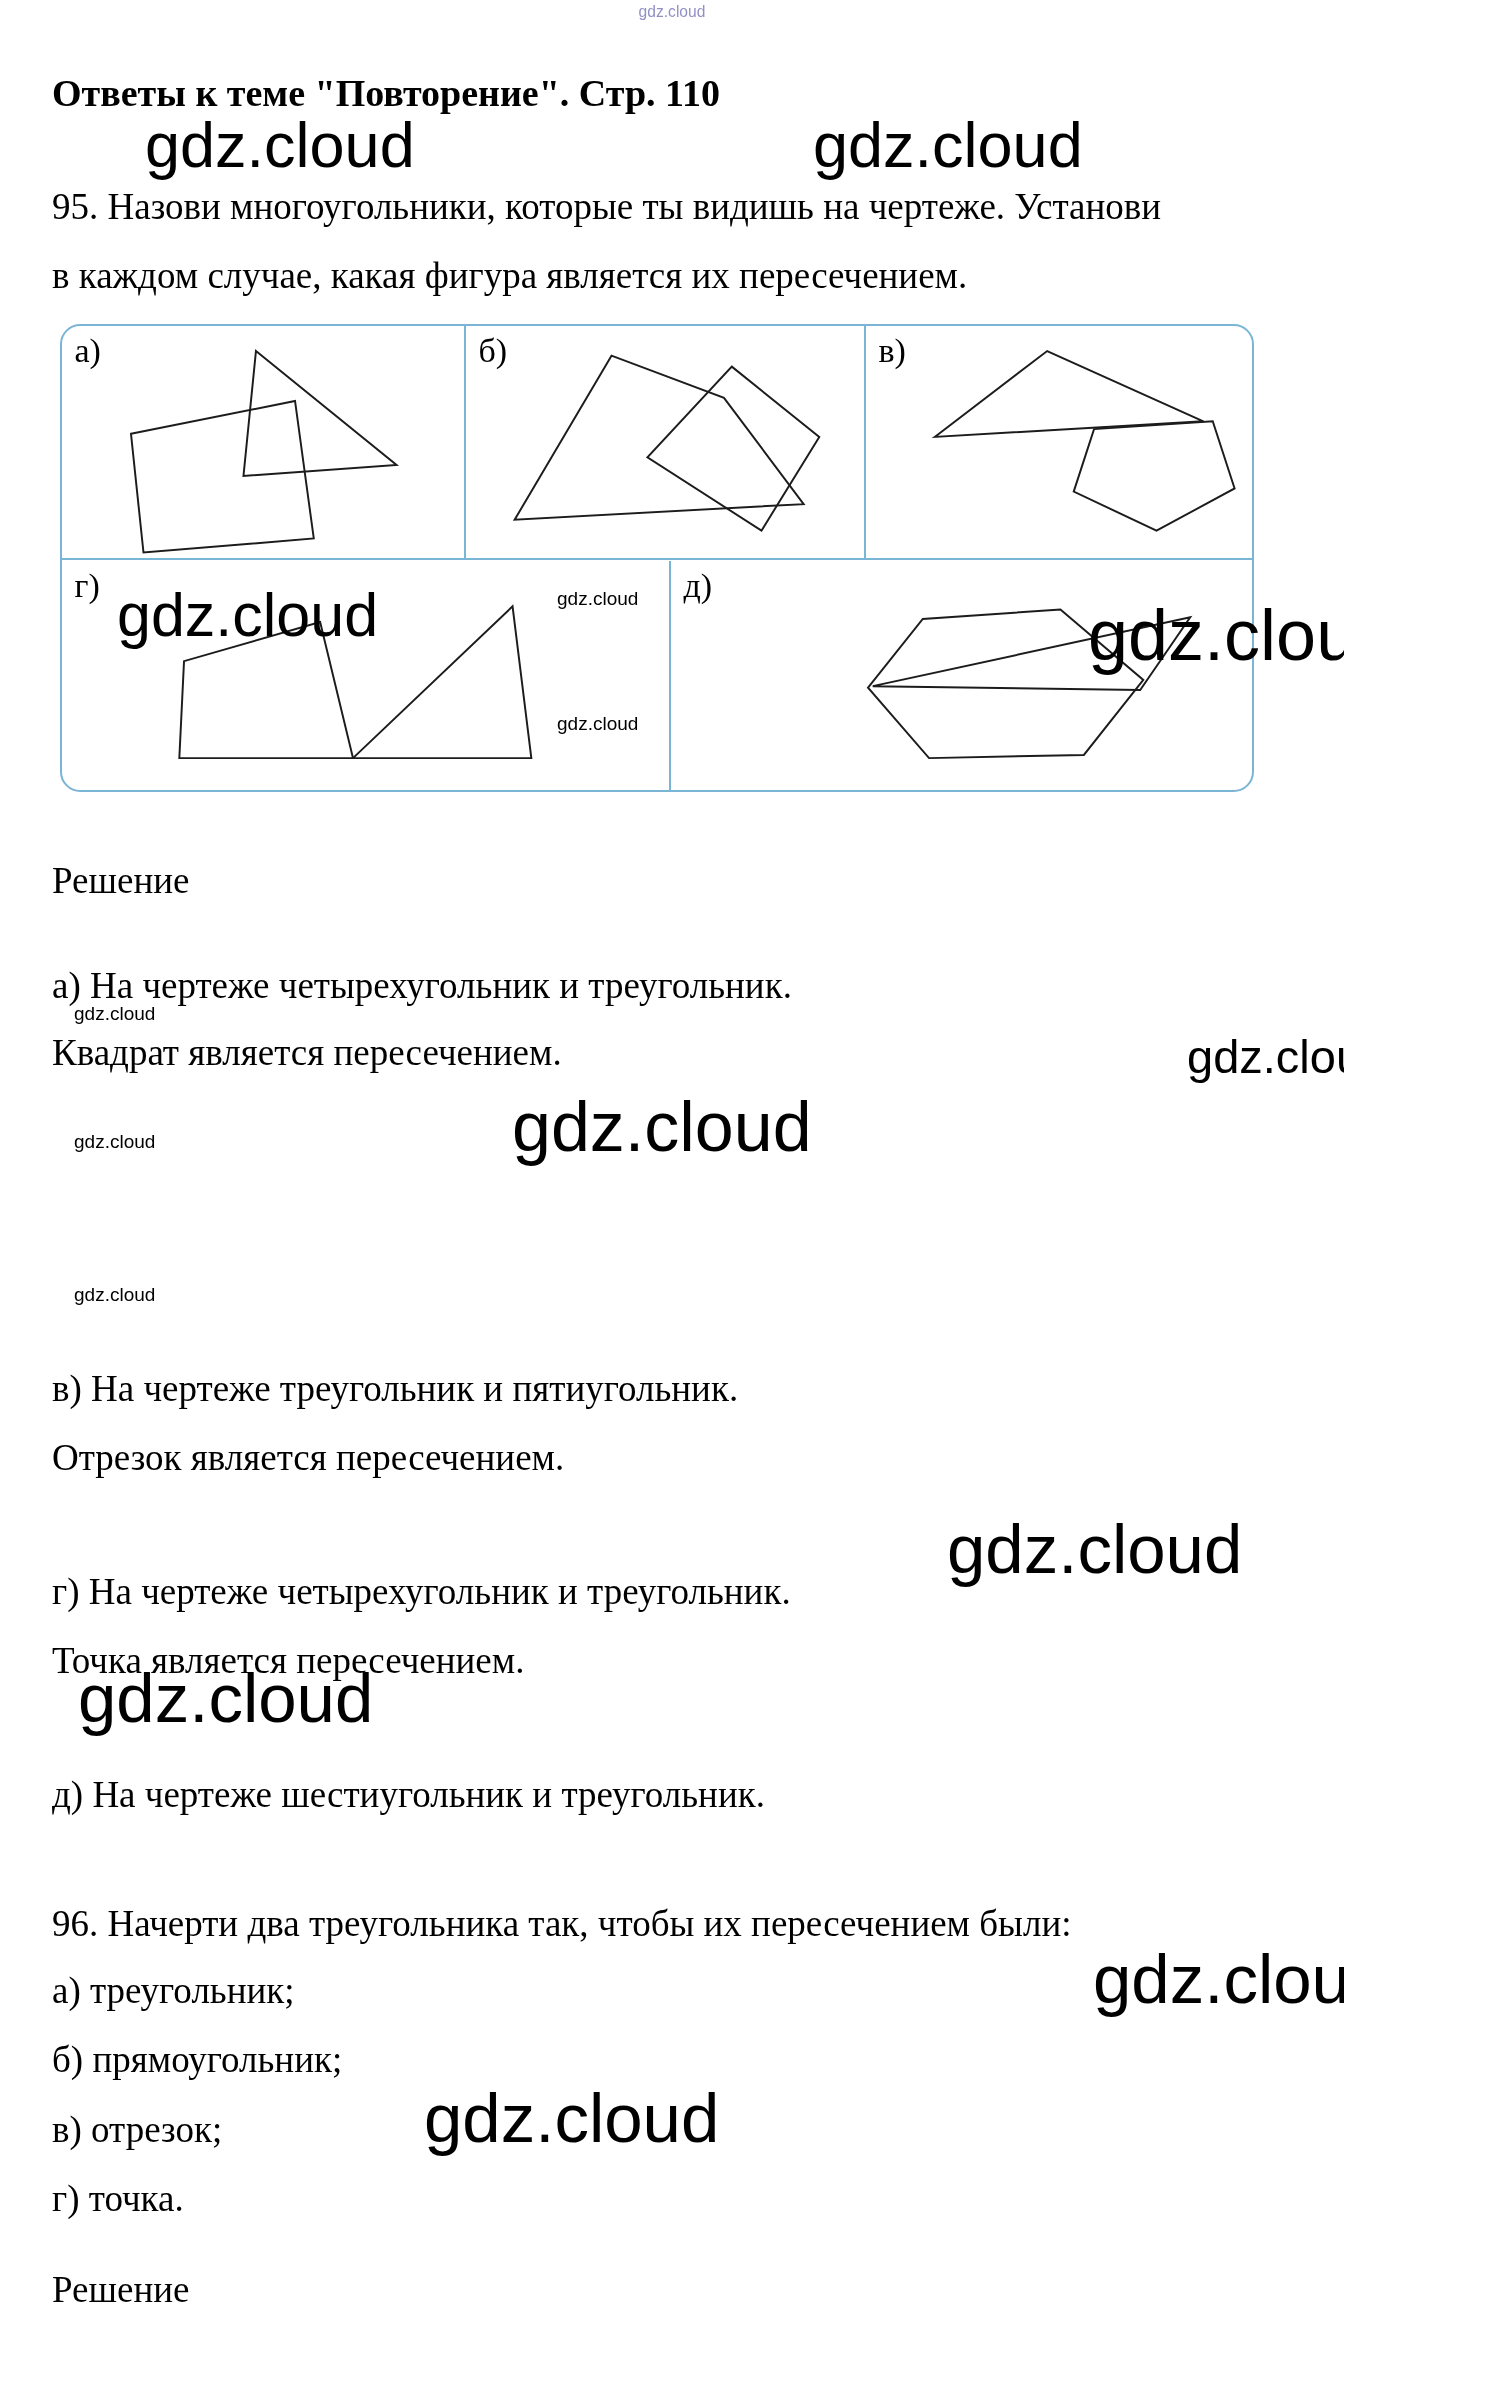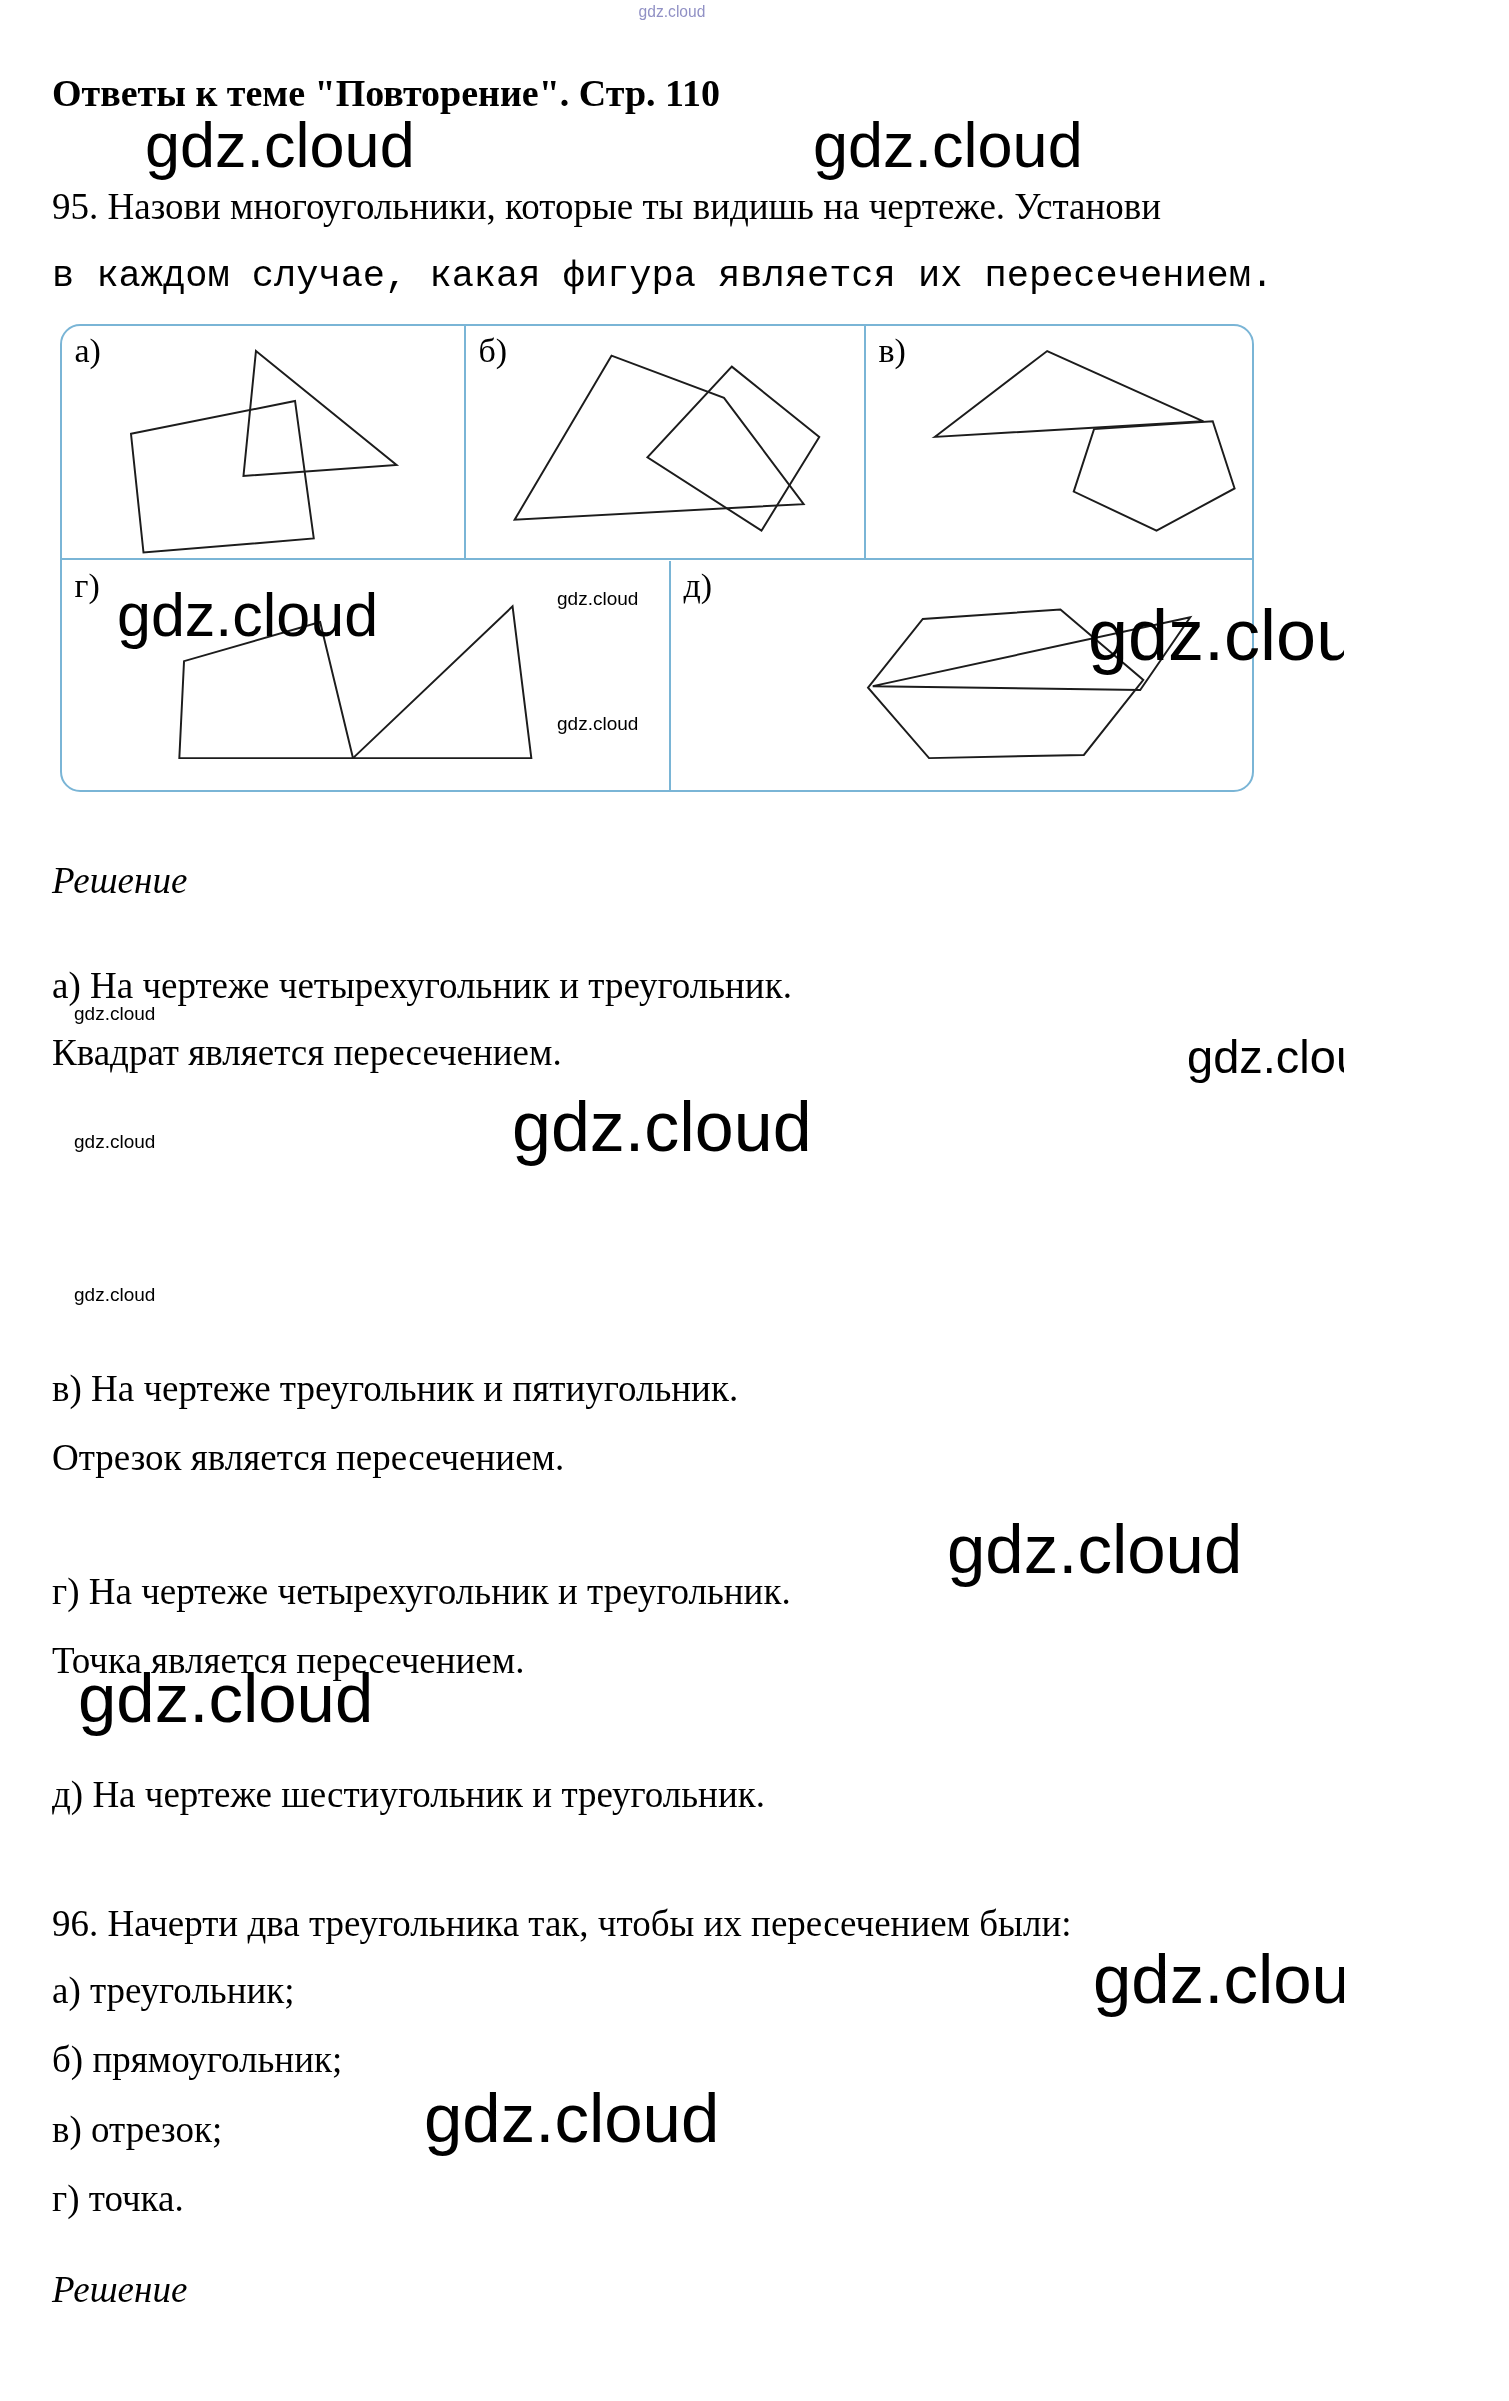--- a/index.html
+++ b/index.html
@@ -13,21 +13,21 @@
     overflow: hidden;
   }
   .txt {
     position: absolute;
     font-size: 37px;
     line-height: 1.15;
     white-space: nowrap;
     color: #000;
   }
   .heading { font-weight: bold; font-size: 38px; }
-  .italic { font-style: italic; }
+  .italic { }
   .wm {
     position: absolute;
     font-family: "Liberation Sans", sans-serif;
     color: #000;
     white-space: nowrap;
     z-index: 5;
   }
   .wm-tiny {
     left: 50%;
     transform: translateX(-50%);
@@ -73,21 +73,21 @@
 <div class="page">
 
   <span class="wm wm-tiny">gdz.cloud</span>
 
   <div class="txt heading" style="left:52px; top:72px;">Ответы к теме "Повторение". Стр. 110</div>
 
   <span class="wm" style="left:145px; top:109px; font-size:63px;">gdz.cloud</span>
   <span class="wm" style="left:813px; top:109px; font-size:63px;">gdz.cloud</span>
 
   <div class="txt" style="left:52px; top:186px;">95. Назови многоугольники, которые ты видишь на чертеже. Установи</div>
-  <div class="txt" style="left:52px; top:255px;font-family:Liberation Mono, monospace;">в каждом случае, какая фигура является их пересечением.</div>
+  <div class="txt" style="left:52px; top:255px;">в каждом случае, какая фигура является их пересечением.</div>
 
   <div class="panel">
     <div class="divider div-v1"></div>
     <div class="divider div-v2"></div>
     <div class="divider div-h"></div>
     <div class="divider div-v3"></div>
 
     <div class="cell cell-a">
       <svg width="402" height="232" viewBox="0 0 514 297">
         <polygon points="248,32 428,178 232,192"></polygon>

